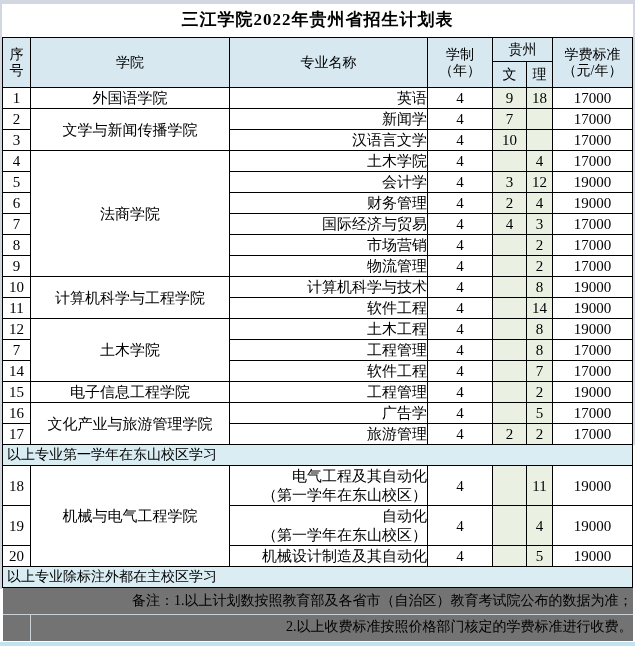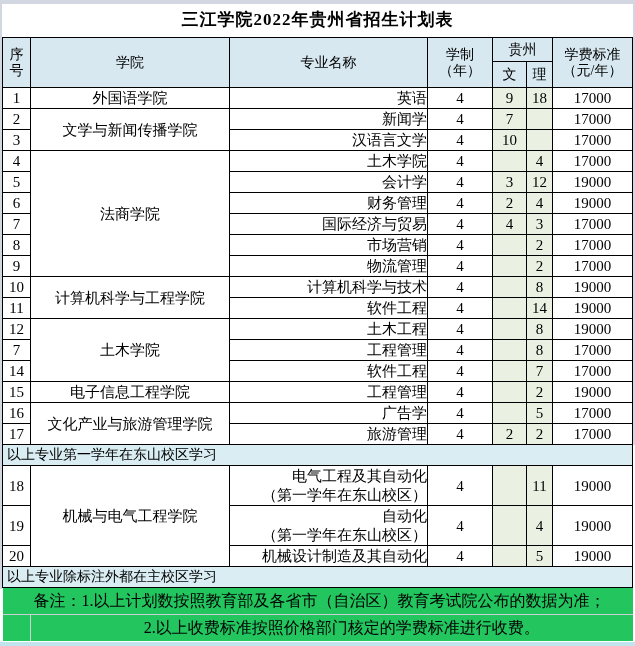--- a/index.html
+++ b/index.html
@@ -35,21 +35,21 @@
   tr.data-row.tall{height:40px;}
   td.c-major{text-align:left;padding-left:3px;}
   td.g{background:var(--green-fill);}
   tr.banner{height:21px;border-radius:7px;}
   tr.banner td{
     background:var(--banner-fill);text-align:left;padding-left:4px;font-size:14px;
   }
   tr.note1{height:27px;}
   tr.note2{height:26px;}
   tr.note1 td,tr.note2 td{
-    border:none;background:#22c55e;text-align:center;font-size:16px;
+    border:none;background:#737373;text-align:right;font-size:14px;
   }
   tr.note1 td{border-bottom:1px solid var(--note-border);padding-left:4px;}
   tr.note2 td.note-spacer{border-right:1px solid var(--note-border);}
   tr.note2 td.note-text{padding-left:20px;}
   .ml{line-height:19px;text-align:right;}
 </style>
 </head>
 <body style="--header-fill: #d7e8f0; --banner-fill: #d9edf3; --green-fill: #eaf1e2; --margin-gray: #d3d7e1; --bottom-strip: #c2e4ee; --table-border: #000000; --note-border: #c9d0d6;">
 
 <div class="strip strip-top"></div>

